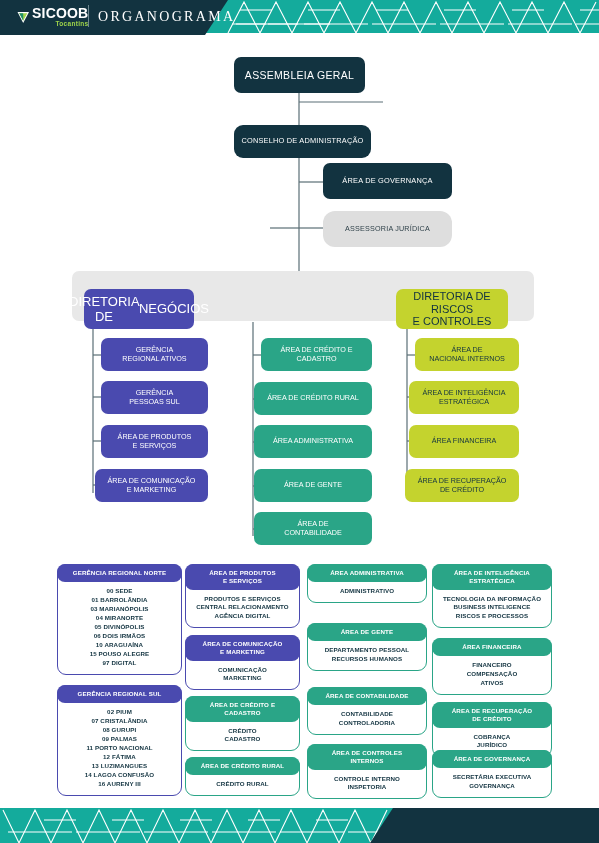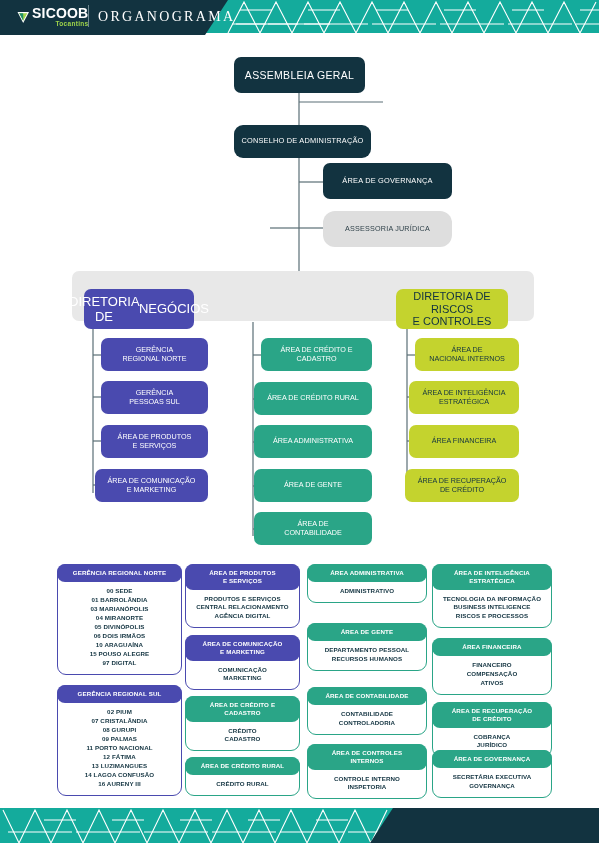--- a/index.html
+++ b/index.html
@@ -160,21 +160,21 @@
     <span>DIRETORIA DE</span>
     <span>NEGÓCIOS</span>
   </div>
   <div class="node n-lime" style="left:396px;top:252px;width:112px;height:40px;font-size:11px;flex-direction:column;">
     <span>DIRETORIA DE RISCOS</span>
     <span>E CONTROLES</span>
   </div>
 
   <div class="node n-purple" style="left:101px;top:301px;width:107px;height:33px;font-size:7.2px;flex-direction:column;">
     <span>GERÊNCIA</span>
-    <span>REGIONAL NORTE</span>
+    <span>REGIONAL ATIVOS</span>
   </div>
   <div class="node n-purple" style="left:101px;top:344px;width:107px;height:33px;font-size:7.2px;flex-direction:column;">
     <span>GERÊNCIA</span>
     <span>PESSOAS SUL</span>
   </div>
   <div class="node n-purple" style="left:101px;top:388px;width:107px;height:33px;font-size:7.2px;flex-direction:column;">
     <span>ÁREA DE PRODUTOS</span>
     <span>E SERVIÇOS</span>
   </div>
   <div class="node n-purple" style="left:95px;top:432px;width:113px;height:33px;font-size:7.2px;flex-direction:column;">

